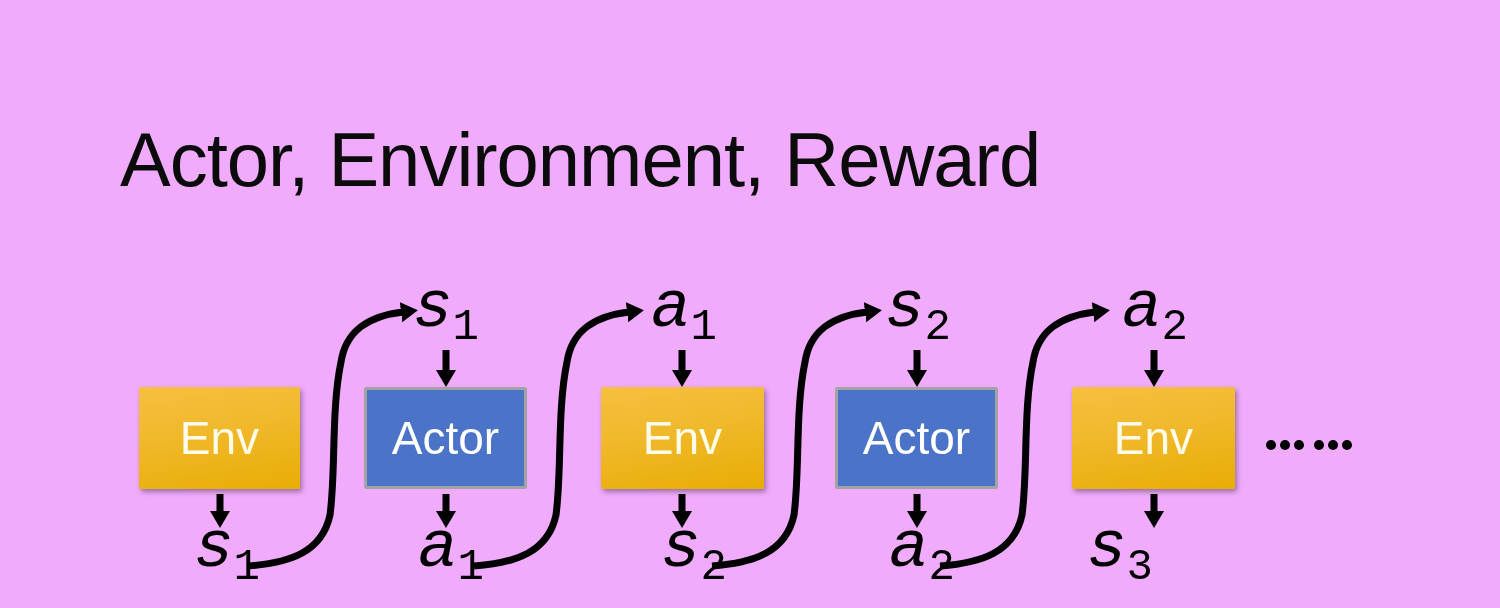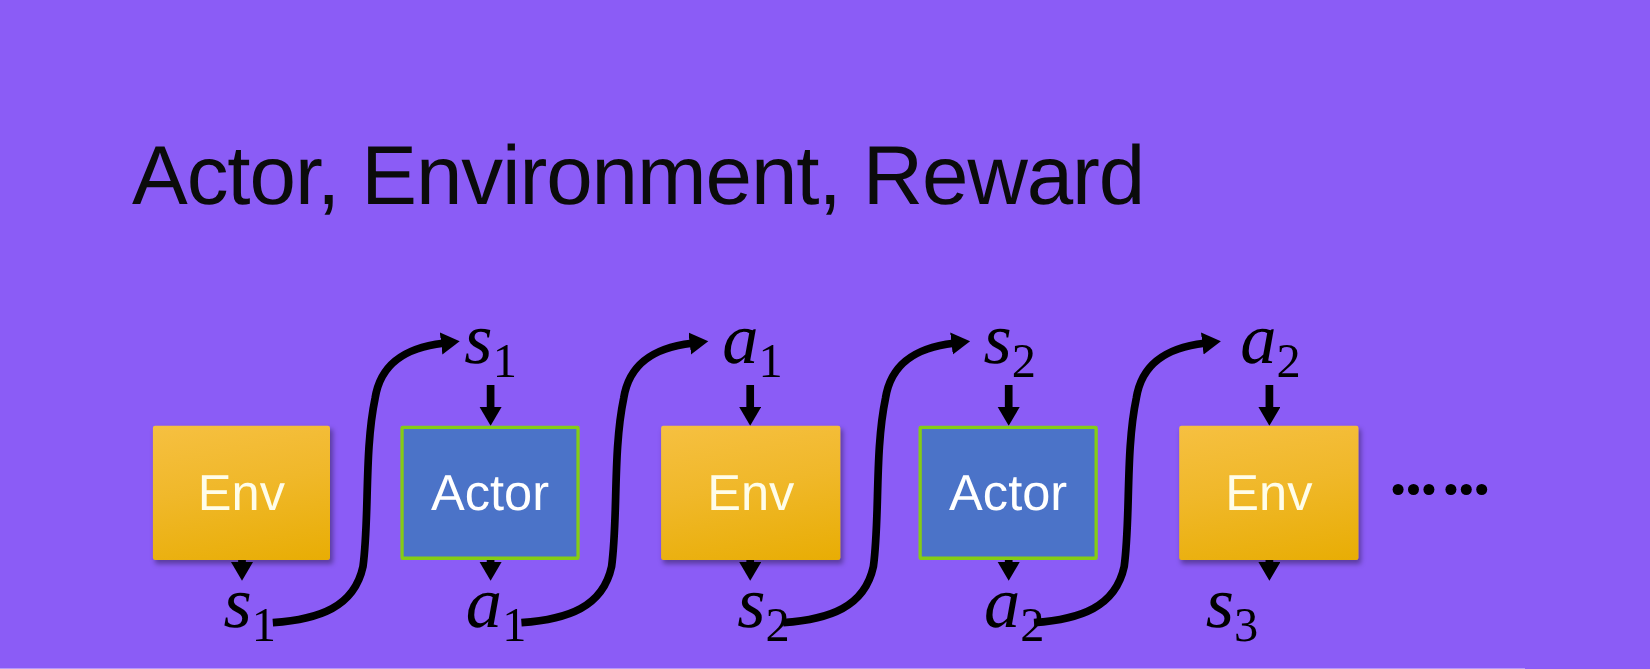--- a/index.html
+++ b/index.html
@@ -1,54 +1,54 @@
 <!DOCTYPE html>
 <html><head>
 <meta charset="utf-8">
 <style>
   html,body{margin:0;padding:0;background:#ffffff;}
   body{
     width:1500px;height:608px;position:relative;overflow:hidden;
     font-family:"Liberation Sans", sans-serif;
   }
-  .slide{position:absolute;inset:0;background:#8b5cf6;}
+  .slide{position:absolute;inset:0;background:#f0abfc;}
 
   
   .title{
     position:absolute;left:120px;top:122px;
     font-size:76px;line-height:1;color:#0b0b0b;
     letter-spacing:-1px;white-space:nowrap;
   }
 
   
   .box{
-    position:absolute;top:387px;height:122px;
+    position:absolute;top:387px;height:102px;
     display:flex;align-items:center;justify-content:center;
     font-size:46px;border-radius:2px;box-sizing:border-box;
   }
   .box.env{
     background:linear-gradient(170deg,#F6C041 0%,#F0B82A 45%,#E8AD04 100%);
     color:#FFFDE9;
     box-shadow:2px 3px 5px rgba(0,0,0,0.35);
   }
   .box.actor{
     background:#4B73C8;
-    border:3px solid #84cc16;
+    border:3px solid #a3a3a3;
     color:#ffffff;
   }
   .b-env1{left:139px;width:161px;}
   .b-actor1{left:364px;width:163px;}
   .b-env2{left:601px;width:163px;}
   .b-actor2{left:835px;width:163px;}
   .b-env3{left:1072px;width:163px;}
 
   
   .mlabel{
     position:absolute;
-    font-family:Liberation Serif, serif;
+    font-family:Liberation Mono, monospace;
     font-style:italic;
     font-size:66px;line-height:66px;color:#000;
     white-space:nowrap;transform:translateX(-50%);
   }
   .mlabel .sub{
     font-size:44px;font-style:normal;
     vertical-align:-13px;letter-spacing:0;
   }
   .row-top{top:276px;}
   .row-bottom{top:516px;}

